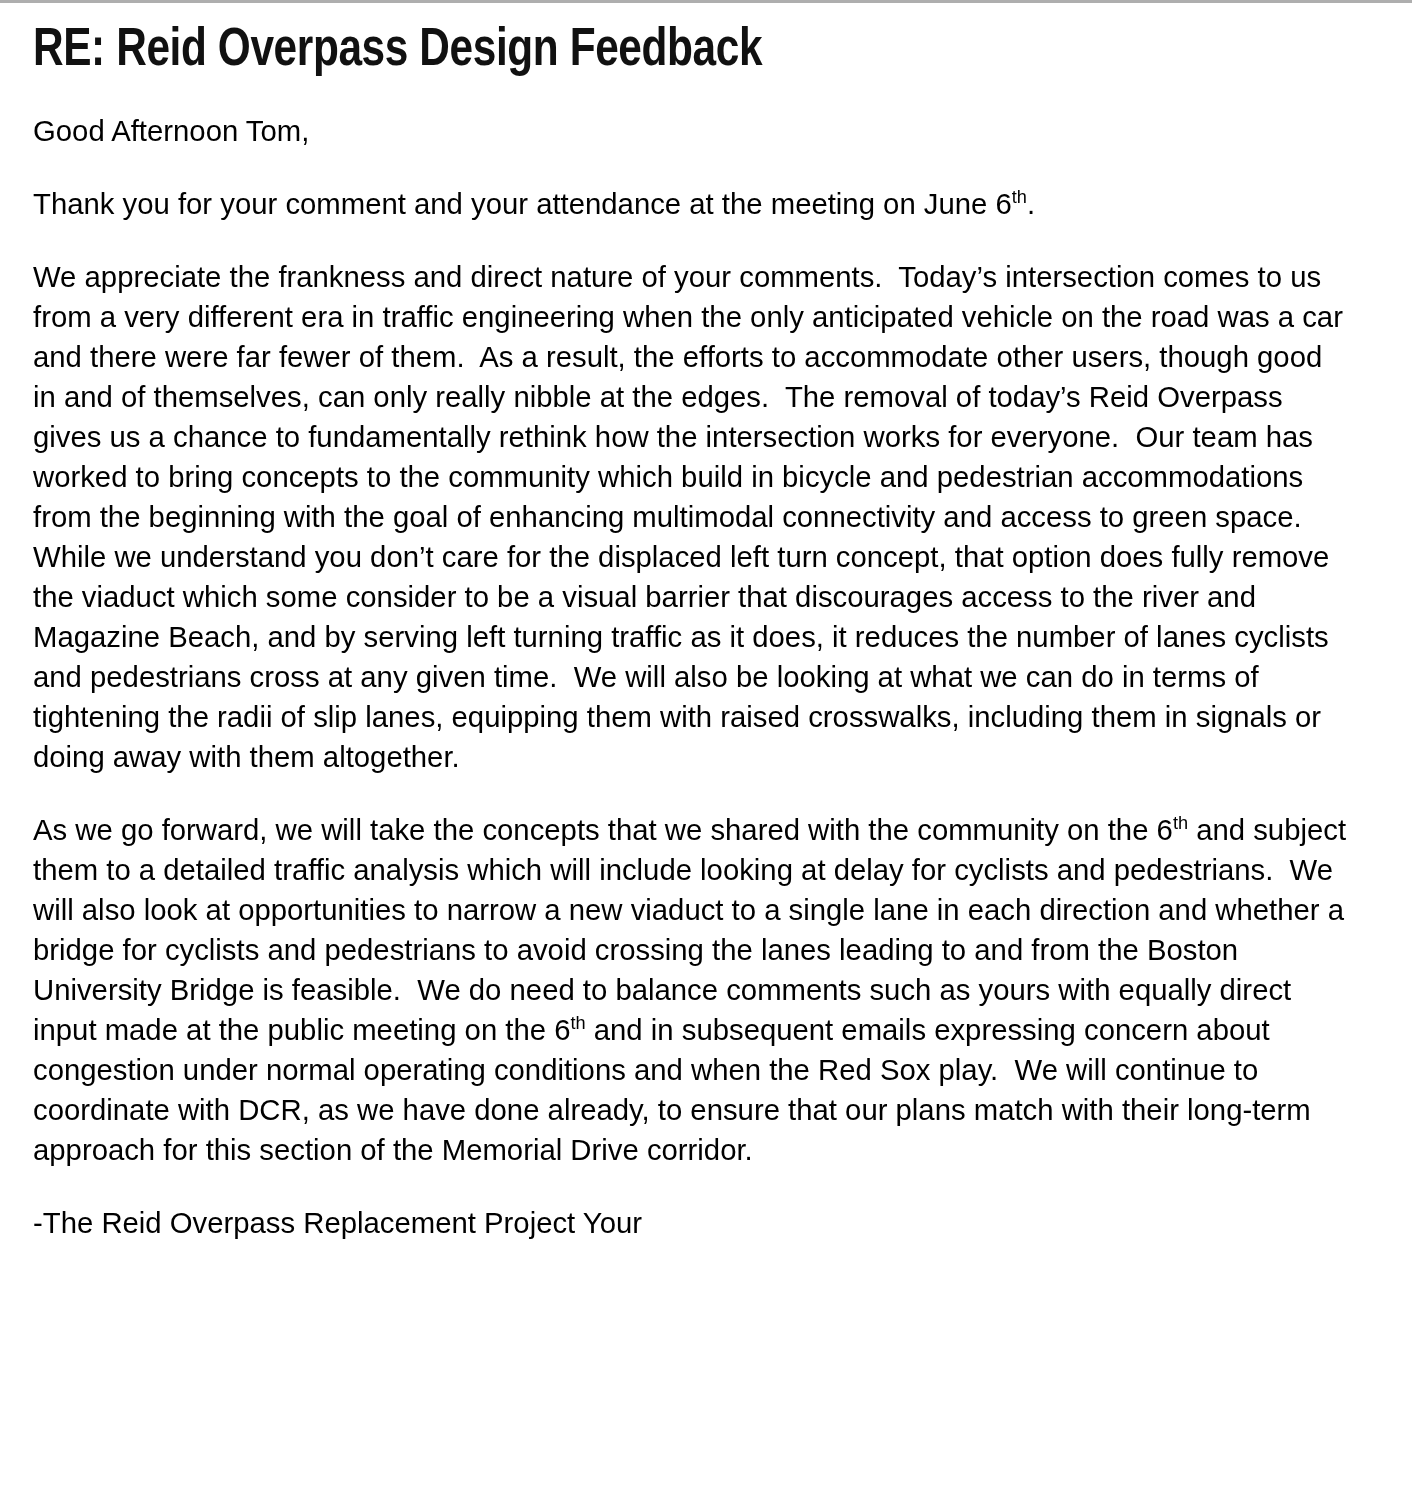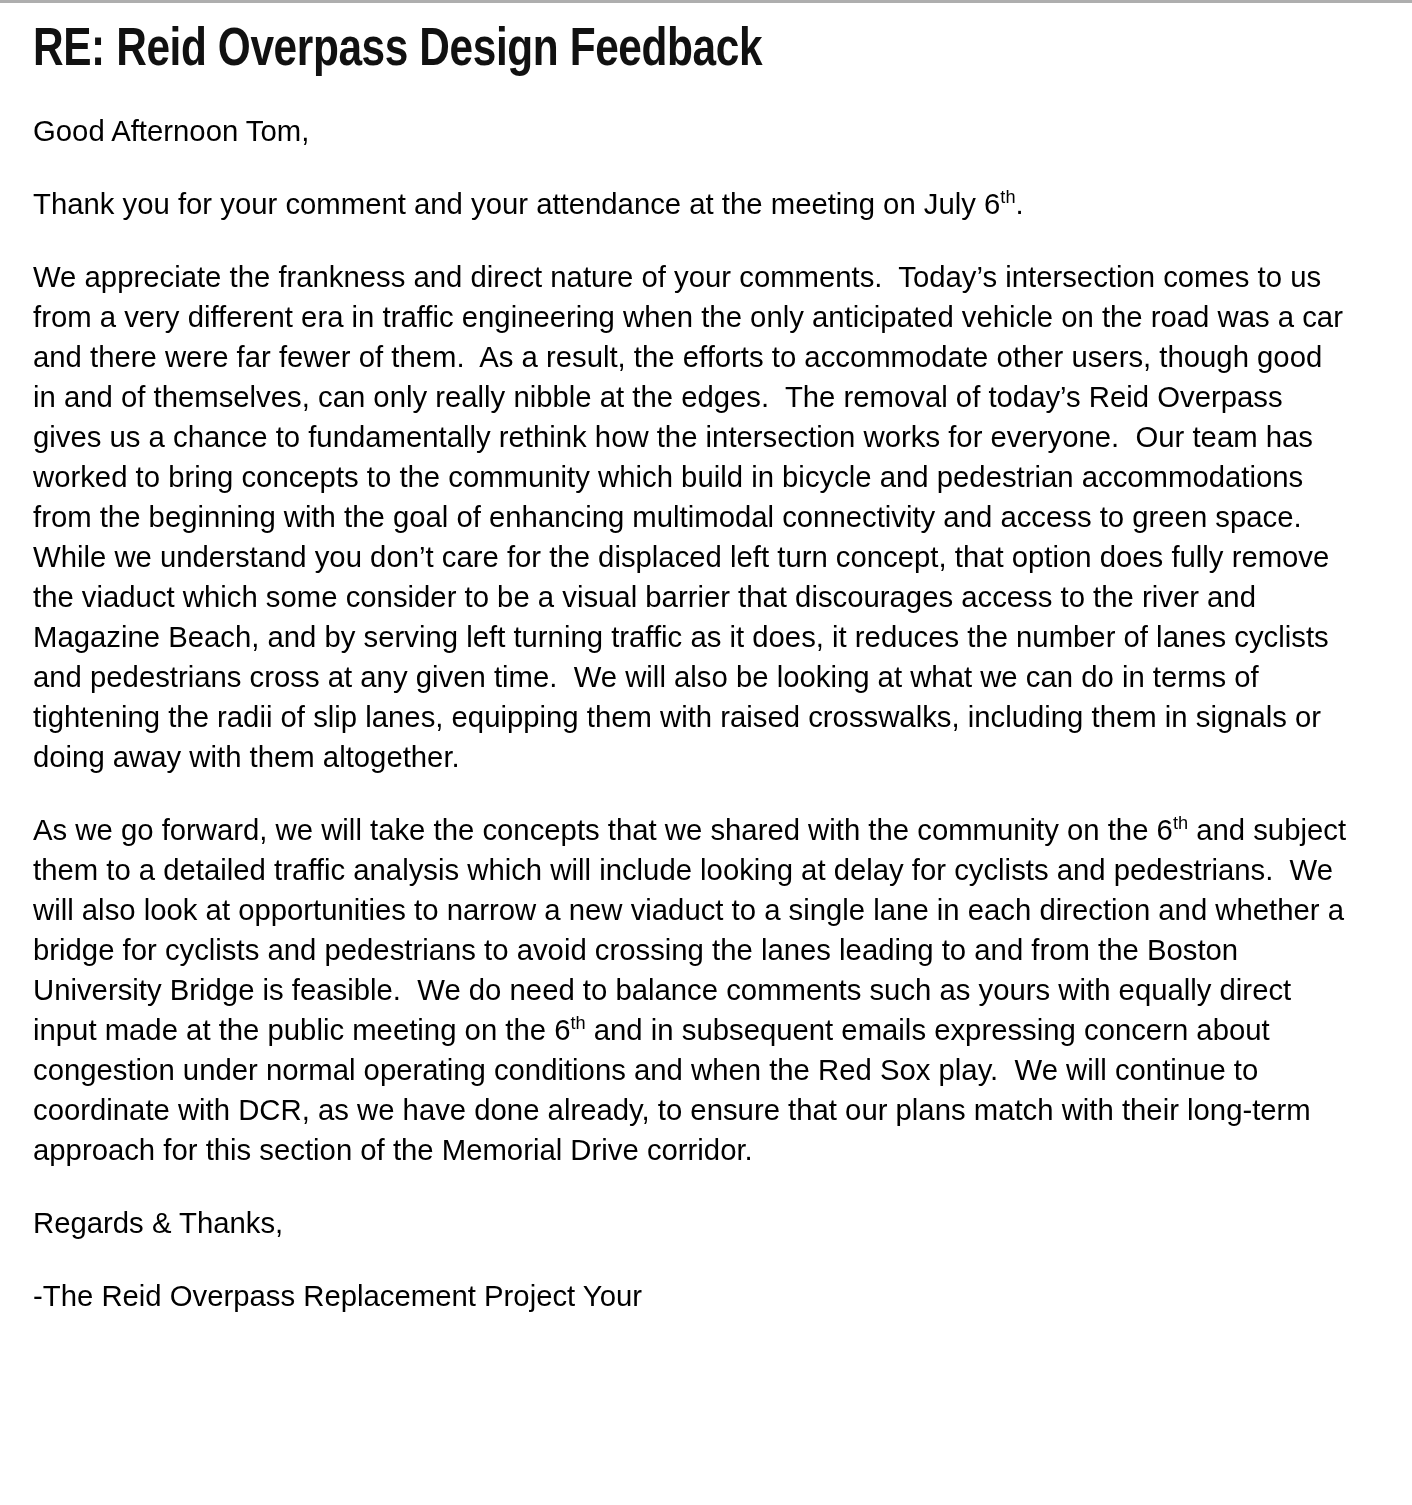--- a/index.html
+++ b/index.html
@@ -51,23 +51,22 @@
 </head>
 <body>
 
 <div class="top-border"></div>
 
 <main class="email">
   <h1 class="subject">RE: Reid Overpass Design Feedback</h1>
 
   <p class="greeting">Good Afternoon Tom,</p>
 
-  <p><span>Thank you for your comment and your attendance at the meeting on July 6</span><sup>th</sup><span>.</span></p>
+  <p><span>Thank you for your comment and your attendance at the meeting on June 6</span><sup>th</sup><span>.</span></p>
 
   <p><span>We appreciate the frankness and direct nature of your comments.  Today’s intersection comes to us from a very different era in traffic engineering when the only anticipated vehicle on the road was a car and there were far fewer of them.  As a result, the efforts to accommodate other users, though good in and of themselves, can only really nibble at the edges.  The removal of today’s Reid Overpass gives us a chance to fundamentally rethink how the intersection works for everyone.  Our team has worked to bring concepts to the community which build in bicycle and pedestrian accommodations from the beginning with the goal of enhancing multimodal connectivity and access to green space.  While we understand you don’t care for the displaced left turn concept, that option does fully remove the viaduct which some consider to be a visual barrier that discourages access to the river and Magazine Beach, and by serving left turning traffic as it does, it reduces the number of lanes cyclists and pedestrians cross at any given time.  We will also be looking at what we can do in terms of tightening the radii of slip lanes, equipping them with raised crosswalks, including them in signals or doing away with them altogether.</span></p>
 
   <p><span>As we go forward, we will take the concepts that we shared with the community on the 6</span><sup>th</sup><span> and subject them to a detailed traffic analysis which will include looking at delay for cyclists and pedestrians.  We will also look at opportunities to narrow a new viaduct to a single lane in each direction and whether a bridge for cyclists and pedestrians to avoid crossing the lanes leading to and from the Boston University Bridge is feasible.  We do need to balance comments such as yours with equally direct input made at the public meeting on the 6</span><sup>th</sup><span> and in subsequent emails expressing concern about congestion under normal operating conditions and when the Red Sox play.  We will continue to coordinate with DCR, as we have done already, to ensure that our plans match with their long-term approach for this section of the Memorial Drive corridor.</span></p>
 
 
-  <p>Regards &amp; Thanks,</p>
 
   <p>-The Reid Overpass Replacement Project Your</p>
 </main>
 
 </body></html>

